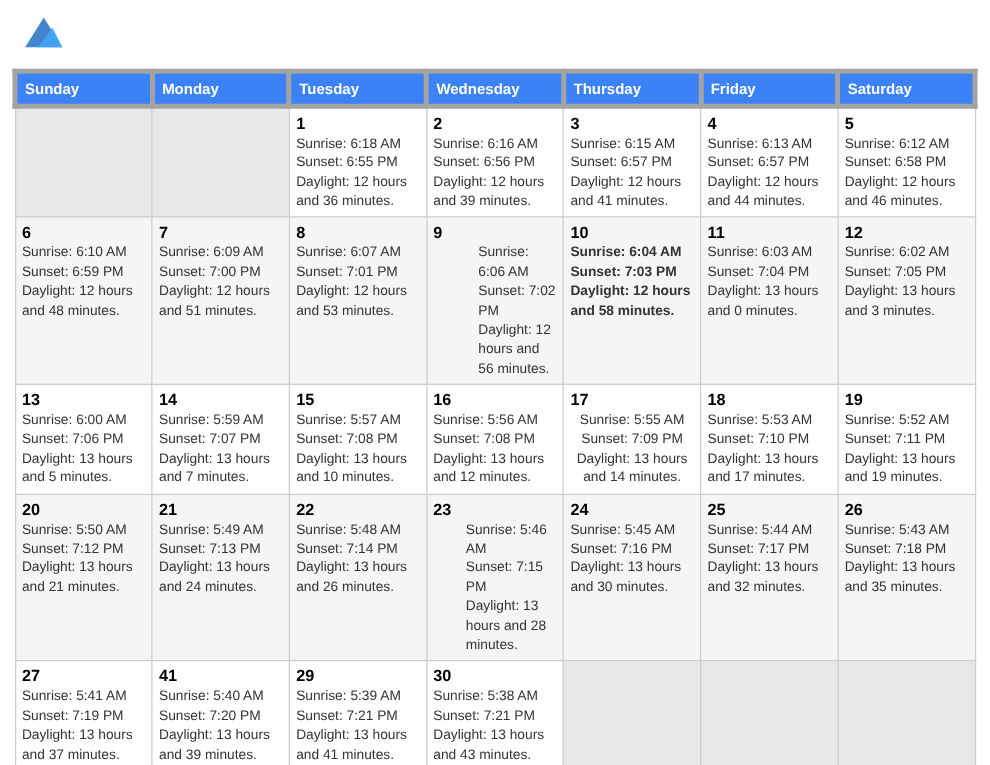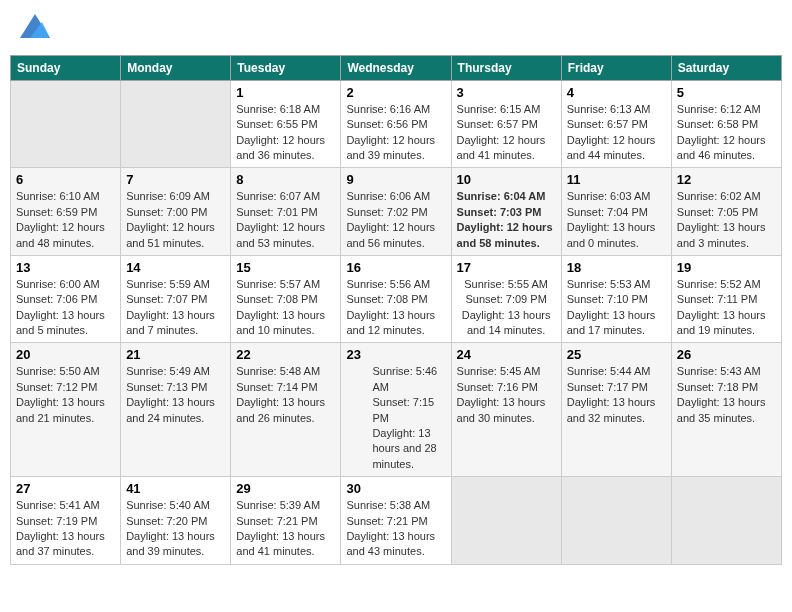--- a/index.html
+++ b/index.html
@@ -44,27 +44,27 @@
     .subtitle {
       font-size: 15px;
       color: #333;
     }
     table {
       width: 100%;
       border-collapse: collapse;
       font-size: 11px;
     }
     thead tr th {
-      background-color: #0f766e;
+      background-color: #3b82f6;
       color: #fff;
       text-align: left;
       padding: 5px 6px;
       font-size: 12px;
       font-weight: bold;
-      border: 1px solid #a3a3a3;
+      border: 4px solid #a3a3a3;
     }
     tbody tr td {
       border: 1px solid #ccc;
       vertical-align: top;
       padding: 4px 5px;
       height: 85px;
       width: 108px;
     }
     tbody tr:nth-child(even) {
       background-color: #f5f5f5;
@@ -171,21 +171,21 @@
 Daylight: 12 hours and 51 minutes.</div>
         </td>
         <td>
           <span class="day-num">8</span>
           <div class="day-detail" style="white-space: pre-line;">Sunrise: 6:07 AM
 Sunset: 7:01 PM
 Daylight: 12 hours and 53 minutes.</div>
         </td>
         <td>
           <span class="day-num">9</span>
-          <div class="day-detail" style="white-space: pre-line;">Sunrise: 6:06 AM
+          <div class="day-detail" style="white-space: pre-line; margin-left: 36px;">Sunrise: 6:06 AM
 Sunset: 7:02 PM
 Daylight: 12 hours and 56 minutes.</div>
         </td>
         <td>
           <span class="day-num">10</span>
           <div class="day-detail" style="white-space: pre-line; font-weight: bold;">Sunrise: 6:04 AM
 Sunset: 7:03 PM
 Daylight: 12 hours and 58 minutes.</div>
         </td>
         <td>

